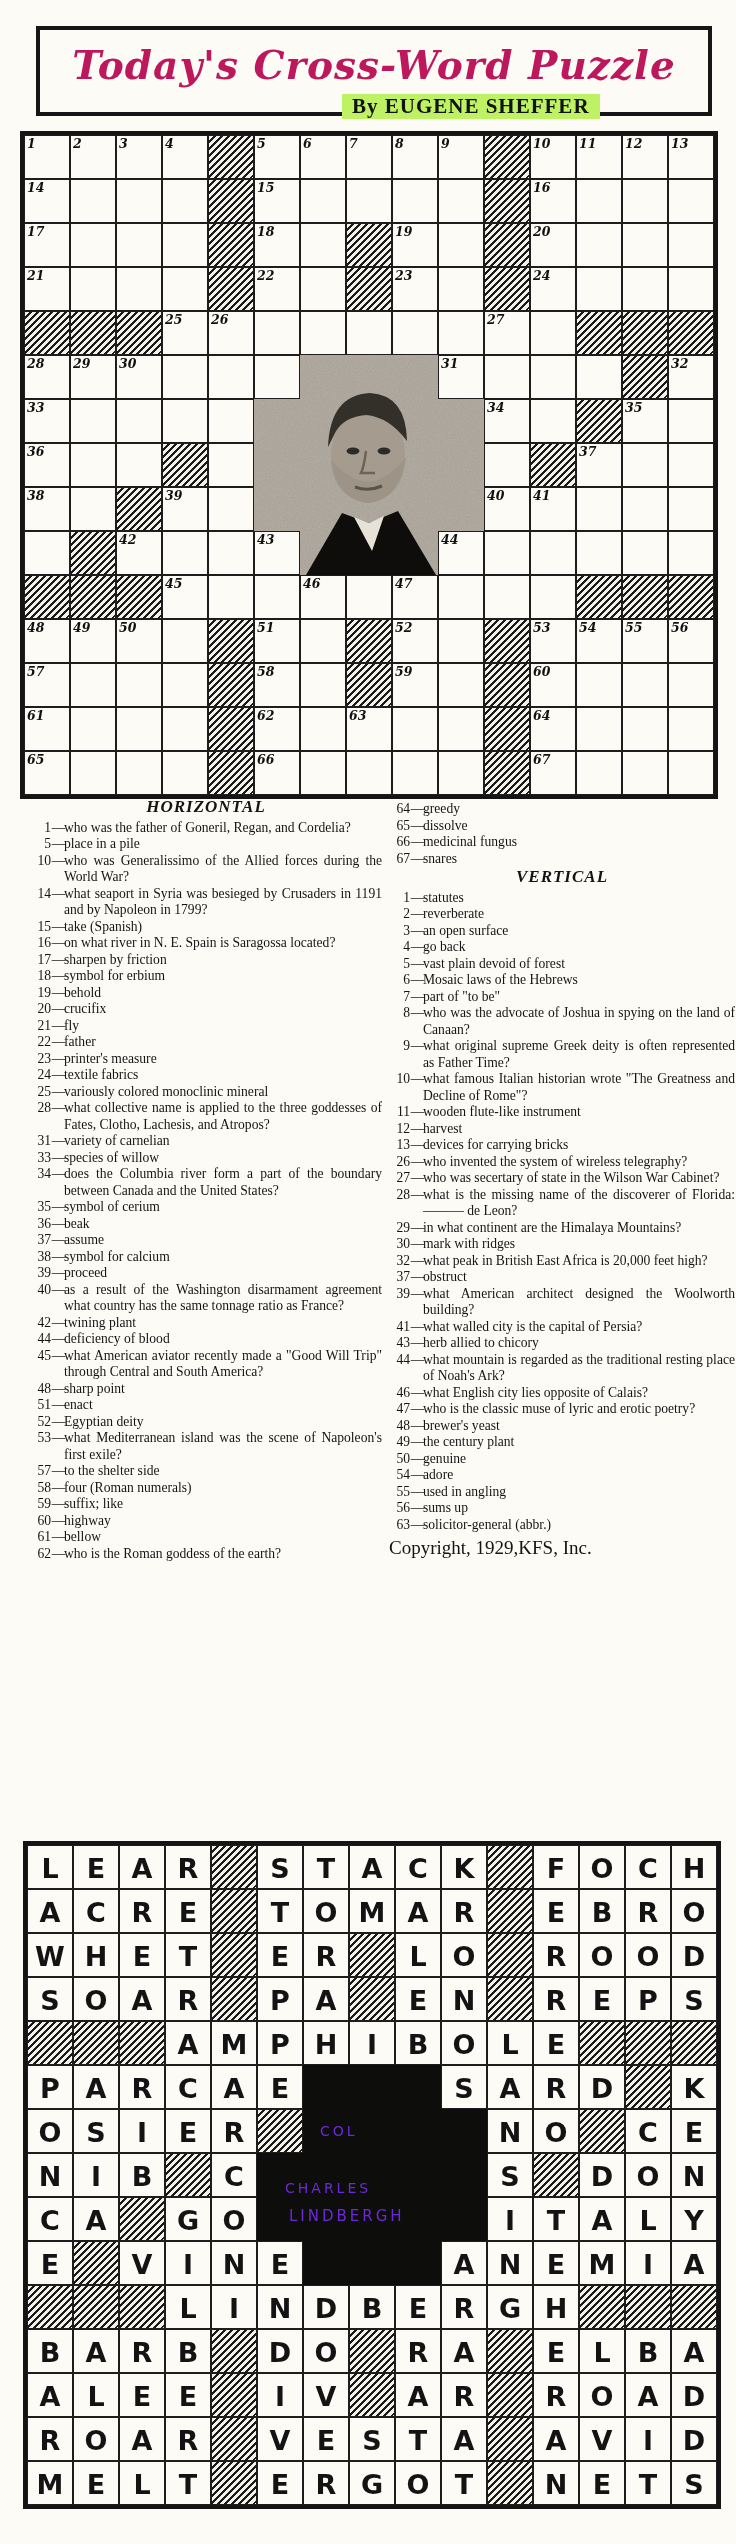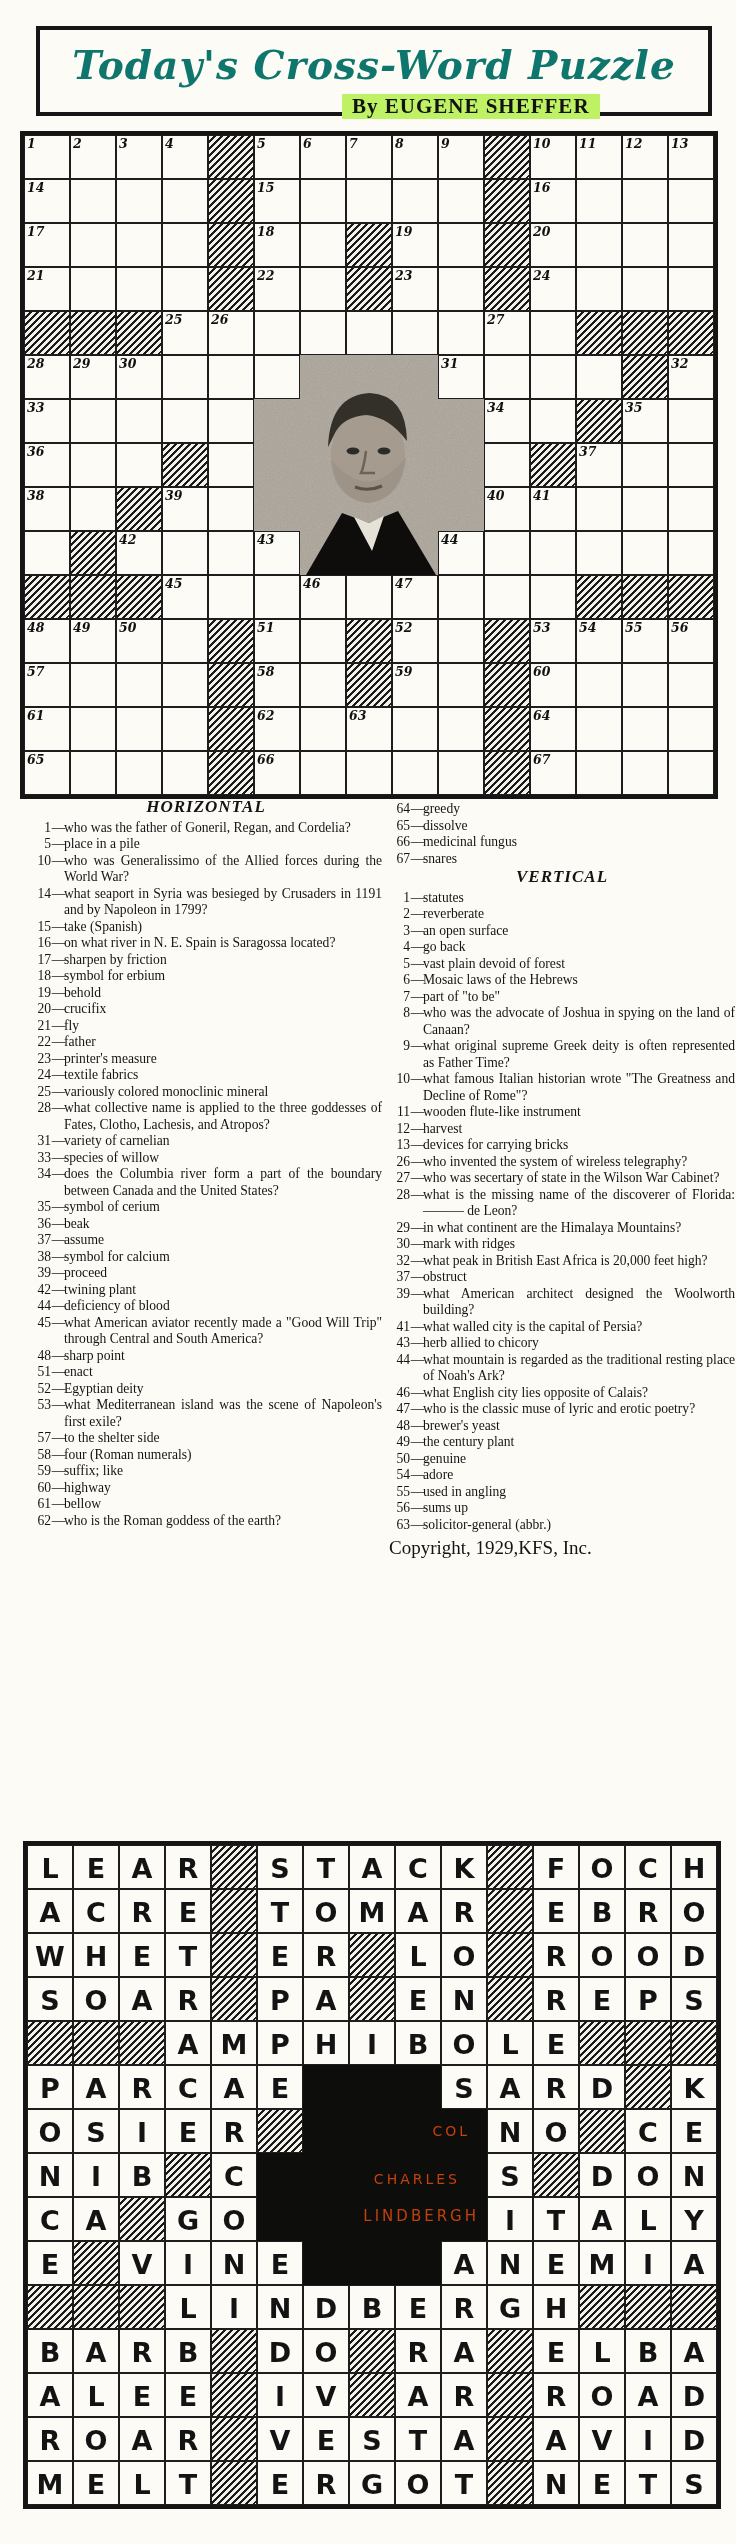--- a/index.html
+++ b/index.html
@@ -11,21 +11,21 @@
   }
   
   .title-box{
     position:absolute;left:36px;top:26px;width:668px;height:82px;
     border:4px solid #161616;background:#fcfbf6;
   }
   .title{
     text-align:center;padding-top:12px;
     font-family:"DejaVu Serif", serif;
     font-style:italic;font-weight:bold;
-    font-size:39px;letter-spacing:1px;color:#0f766e;
+    font-size:39px;letter-spacing:1px;color:#be185d;
     white-space:nowrap;
   }
   .byline{
     position:absolute;top:94px;left:342px;z-index:3;
     background:#bef264;padding:0 10px;
     font-family:"Liberation Serif", serif;
     font-weight:bold;font-size:21px;letter-spacing:1px;color:#121212;
     white-space:nowrap;
   }
   
@@ -57,26 +57,26 @@
     font-family:"DejaVu Sans", sans-serif;font-weight:bold;
     font-size:27px;color:#131313;padding-top:2px;
   }
   
   #photo-overlay{
     position:absolute;left:230px;top:220px;width:230px;height:220px;z-index:2;
     clip-path:polygon(20% 0,80% 0,80% 20%,100% 20%,100% 80%,80% 80%,80% 100%,20% 100%,20% 80%,0 80%,0 20%,20% 20%);
   }
   
   .center-caption{
-    position:absolute;z-index:2;color:#c2410c;
+    position:absolute;z-index:2;color:#6d28d9;
     font-family:"DejaVu Sans", sans-serif;
-    font-size:14px;letter-spacing:3px;text-align:right;white-space:nowrap;
+    font-size:14px;letter-spacing:3px;text-align:left;white-space:nowrap;
   }
   #cap-line1{top:278px;left:293px;width:150px;}
-  #cap-line2{top:326px;left:258px;width:175px;}
+  #cap-line2{top:335px;left:258px;width:175px;}
   #cap-line3{top:362px;left:262px;width:190px;font-size:15px;}
   
   .clue-col{position:absolute;font-size:13.6px;line-height:16.5px;color:#141414;}
   #col-left{left:30px;top:797px;width:352px;}
   #col-right{left:389px;top:801px;width:346px;}
   .clue-header{
     text-align:center;font-weight:bold;font-size:17px;
     letter-spacing:1px;margin:2px 0 4px 0;
     font-family:"Liberation Serif", serif;
     font-style:italic;
@@ -498,20 +498,21 @@
     <div class="clue"><span class="cnum">25</span><span class="cdash">—</span><span>variously colored monoclinic mineral</span></div>
     <div class="clue"><span class="cnum">28</span><span class="cdash">—</span><span>what collective name is applied to the three goddesses of Fates, Clotho, Lachesis, and Atropos?</span></div>
     <div class="clue"><span class="cnum">31</span><span class="cdash">—</span><span>variety of carnelian</span></div>
     <div class="clue"><span class="cnum">33</span><span class="cdash">—</span><span>species of willow</span></div>
     <div class="clue"><span class="cnum">34</span><span class="cdash">—</span><span>does the Columbia river form a part of the boundary between Canada and the United States?</span></div>
     <div class="clue"><span class="cnum">35</span><span class="cdash">—</span><span>symbol of cerium</span></div>
     <div class="clue"><span class="cnum">36</span><span class="cdash">—</span><span>beak</span></div>
     <div class="clue"><span class="cnum">37</span><span class="cdash">—</span><span>assume</span></div>
     <div class="clue"><span class="cnum">38</span><span class="cdash">—</span><span>symbol for calcium</span></div>
     <div class="clue"><span class="cnum">39</span><span class="cdash">—</span><span>proceed</span></div>
+    <div class="clue"><span class="cnum">40</span><span class="cdash">—</span><span>as a result of the Washington disarmament agreement what country has the same tonnage ratio as France?</span></div>
     <div class="clue"><span class="cnum">42</span><span class="cdash">—</span><span>twining plant</span></div>
     <div class="clue"><span class="cnum">44</span><span class="cdash">—</span><span>deficiency of blood</span></div>
     <div class="clue"><span class="cnum">45</span><span class="cdash">—</span><span>what American aviator recently made a "Good Will Trip" through Central and South America?</span></div>
     <div class="clue"><span class="cnum">48</span><span class="cdash">—</span><span>sharp point</span></div>
     <div class="clue"><span class="cnum">51</span><span class="cdash">—</span><span>enact</span></div>
     <div class="clue"><span class="cnum">52</span><span class="cdash">—</span><span>Egyptian deity</span></div>
     <div class="clue"><span class="cnum">53</span><span class="cdash">—</span><span>what Mediterranean island was the scene of Napoleon's first exile?</span></div>
     <div class="clue"><span class="cnum">57</span><span class="cdash">—</span><span>to the shelter side</span></div>
     <div class="clue"><span class="cnum">58</span><span class="cdash">—</span><span>four (Roman numerals)</span></div>
     <div class="clue"><span class="cnum">59</span><span class="cdash">—</span><span>suffix; like</span></div>

